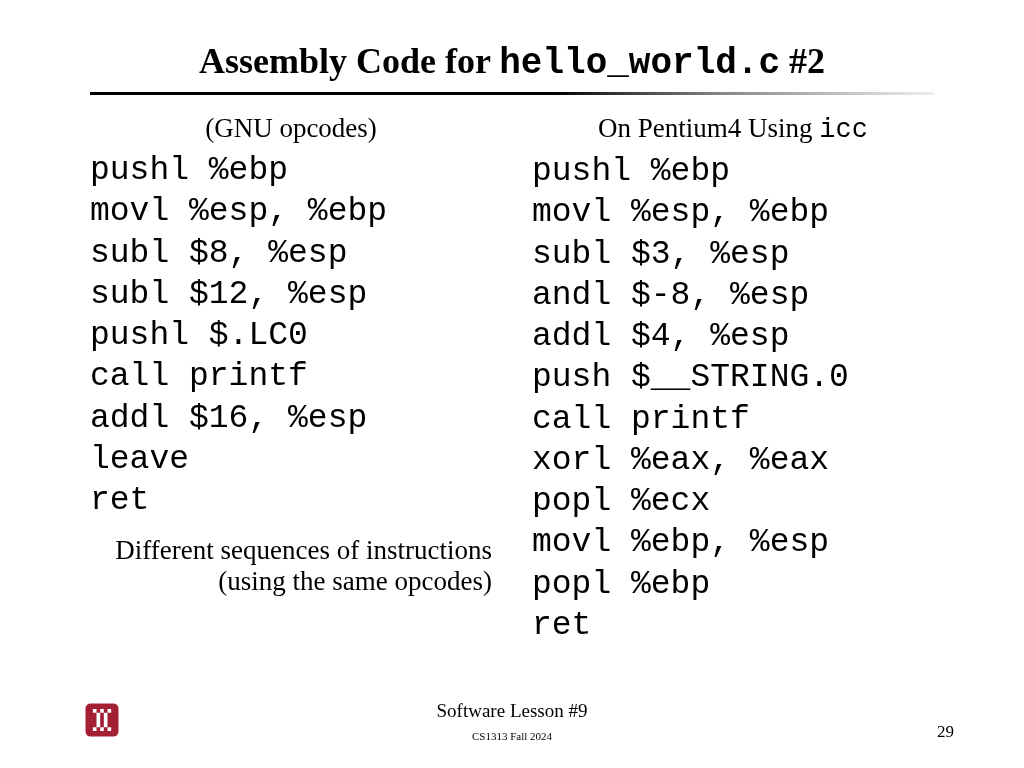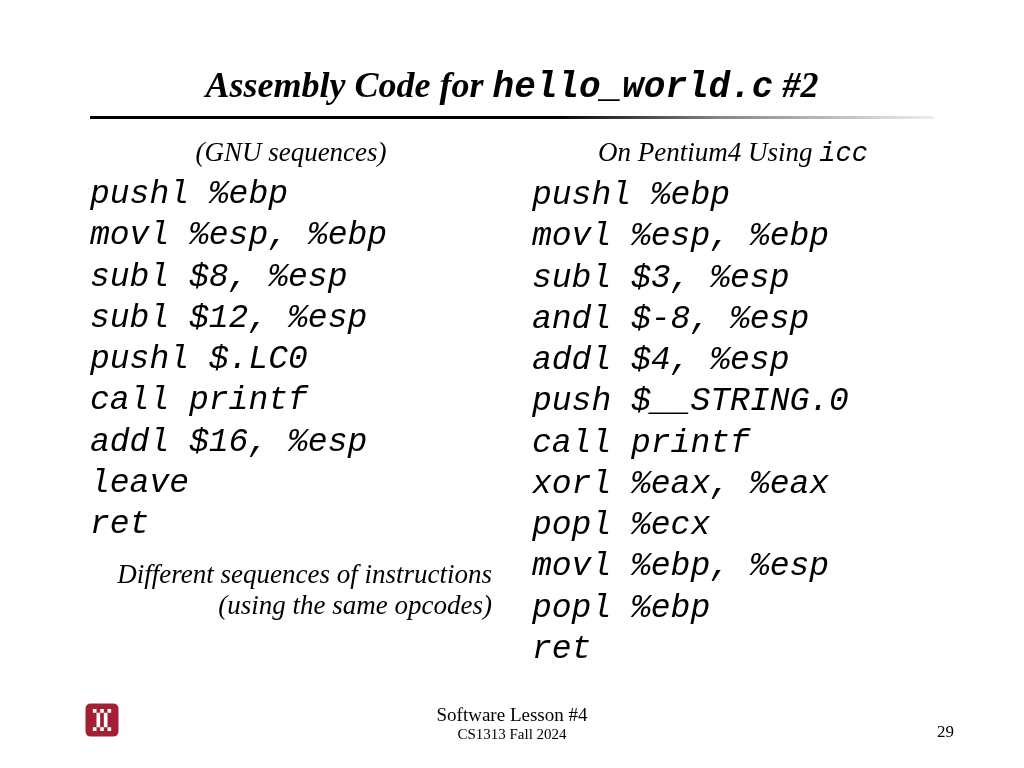--- a/index.html
+++ b/index.html
@@ -6,22 +6,21 @@
   body {
     width: 1024px;
     height: 768px;
     background: #fff;
     font-family: "Times New Roman", Times, serif;
     color: #000;
     position: relative;
     overflow: hidden;
   }
   .slide {
-    padding: 64px 90px 0 90px;
-    font-style: italic;
+    padding: 40px 90px 0 90px;
   }
   .title {
     font-size: 36px;
     font-weight: bold;
     text-align: center;
     margin-bottom: 8px;
   }
   .title .mono { font-family: "Courier New", Courier, monospace; font-weight: bold; }
   .rule {
     height: 3px;
@@ -71,21 +70,21 @@
     padding: 0 70px 0 80px;
   }
   .footer-center {
     position: absolute;
     left: 50%;
     transform: translateX(-50%);
     text-align: center;
     font-size: 19px;
     line-height: 1.1;
   }
-  .footer-center .course { font-size: 15px; }
+  .footer-center .course { font-size: 11px; margin-top: 8px; }
   .page-num {
     font-size: 17px;
   }
   .logo {
     width: 44px;
     height: 44px;
   }
   .logo svg { width: 100%; height: 100%; }
 </style>
 </head>
@@ -95,21 +94,21 @@
 
   <h1 class="title">
     <span>Assembly Code for </span><span class="mono">hello_world.c</span><span> #2</span>
   </h1>
 
   <div class="rule"></div>
 
   <div class="columns">
 
     <div class="col">
-      <div class="paren">(GNU sequences)</div>
+      <div class="paren">(GNU opcodes)</div>
       <div class="code">pushl %ebp
 movl %esp, %ebp
 subl $8, %esp
 subl $12, %esp
 pushl $.LC0
 call printf
 addl $16, %esp
 leave
 ret</div>
       <div class="note">Different sequences of instructions
@@ -141,17 +140,17 @@
   <div class="logo">
     <svg viewBox="0 0 48 48">
       <g fill="#a31f34">
         <path d="M12 6 h24 q6 0 6 6 v24 q0 6 -6 6 h-24 q-6 0 -6 -6 v-24 q0 -6 6 -6 z
                  M18 12 v24 h4 v-24 z M26 12 v24 h4 v-24 z
                  M14 12 h20 v4 h-20 z M14 32 h20 v4 h-20 z" fill-rule="evenodd"></path>
       </g>
     </svg>
   </div>
   <div class="footer-center">
-    <div>Software Lesson #4</div>
+    <div>Software Lesson #9</div>
     <div class="course">CS1313 Fall 2024</div>
   </div>
   <div class="page-num">29</div>
 </div>
 
 </body></html>

